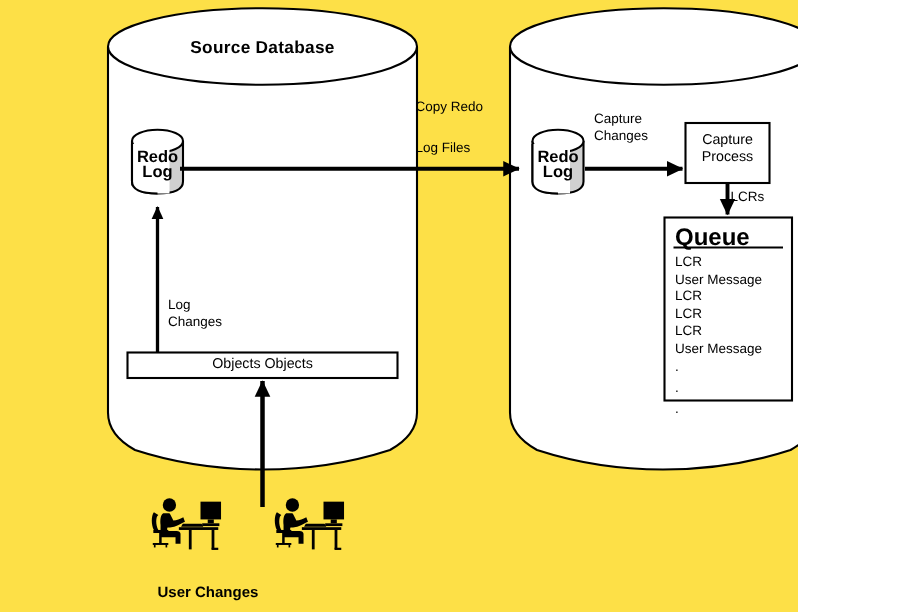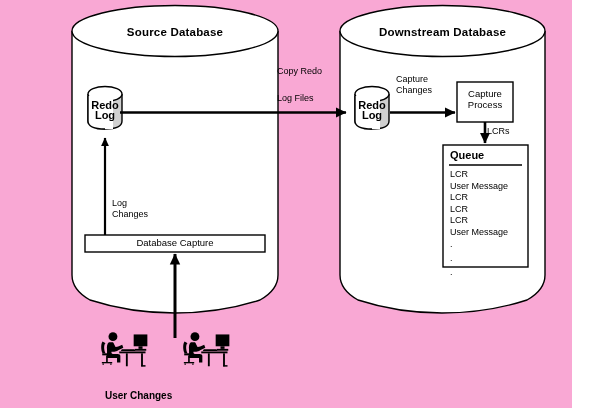--- a/index.html
+++ b/index.html
@@ -8,23 +8,22 @@
     padding: 0;
     background: #ffffff;
   }
   body {
     font-family: "Liberation Sans", sans-serif;
   }
   #stage {
     position: relative;
     width: 532px;
     height: 408px;
-    background: #f9a8d4;
+    background: #fde047;
     overflow: hidden;
-    padding-left: 40px;
   }
   #stage svg {
     position: absolute;
     top: 0;
     left: 0;
   }
   .lbl {
     position: absolute;
     color: #000000;
     font-family: "Liberation Sans", sans-serif;
@@ -46,21 +45,21 @@
   .edge-label {
     font-size: 9px;
     line-height: 1.15;
   }
   .box-label {
     font-size: 9.5px;
     text-align: center;
     line-height: 1.1;
   }
   .queue-head {
-    font-size: 11px;
+    font-size: 16px;
     font-weight: bold;
   }
   .queue-item {
     font-size: 9px;
     line-height: 1.28;
   }
   .queue-dot {
     font-size: 9px;
     line-height: 1.55;
   }
@@ -187,21 +186,20 @@
       <path d="M118,104 L186,104 L192,114 L112,114 Z" fill="#000"></path>
       <rect x="182" y="24" width="74" height="64" fill="#000"></rect>
       <rect x="208" y="88" width="22" height="14" fill="#000"></rect>
       <rect x="188" y="102" width="62" height="10" fill="#000"></rect>
     </g>
 
   </svg>
 
   <div class="lbl db-title" style="left:72px; top:26px; width:206px;">Source Database</div>
 
-  <div class="lbl db-title" style="left:340px; top:26px; width:205px;">Downstream Database</div>
 
   <div class="lbl cyl-label" style="left:82px; top:100px; width:46px;">Redo</div>
   <div class="lbl cyl-label" style="left:82px; top:110px; width:46px;">Log</div>
 
   <div class="lbl cyl-label" style="left:349px; top:100px; width:46px;">Redo</div>
   <div class="lbl cyl-label" style="left:349px; top:110px; width:46px;">Log</div>
 
   <div class="lbl edge-label" style="left:277px; top:66px;">Copy Redo</div>
   <div class="lbl edge-label" style="left:277px; top:93px;text-align:center;">Log Files</div>
 
@@ -223,17 +221,17 @@
     <div class="queue-item">LCR</div>
     <div class="queue-item">User Message</div>
     <div class="queue-dot">.</div>
     <div class="queue-dot">.</div>
     <div class="queue-dot">.</div>
   </div>
 
   <div class="lbl edge-label" style="left:112px; top:198px;">Log</div>
   <div class="lbl edge-label" style="left:112px; top:209px;">Changes</div>
 
-  <div class="lbl dbobj-label" style="left:85px; top:238px; width:180px;">Database Capture</div>
+  <div class="lbl dbobj-label" style="left:85px; top:238px; width:180px;">Objects Objects</div>
 
   <div class="lbl caption" style="left:105px; top:391px; width:140px;">User Changes</div>
 
 </div>
 
 </body></html>

